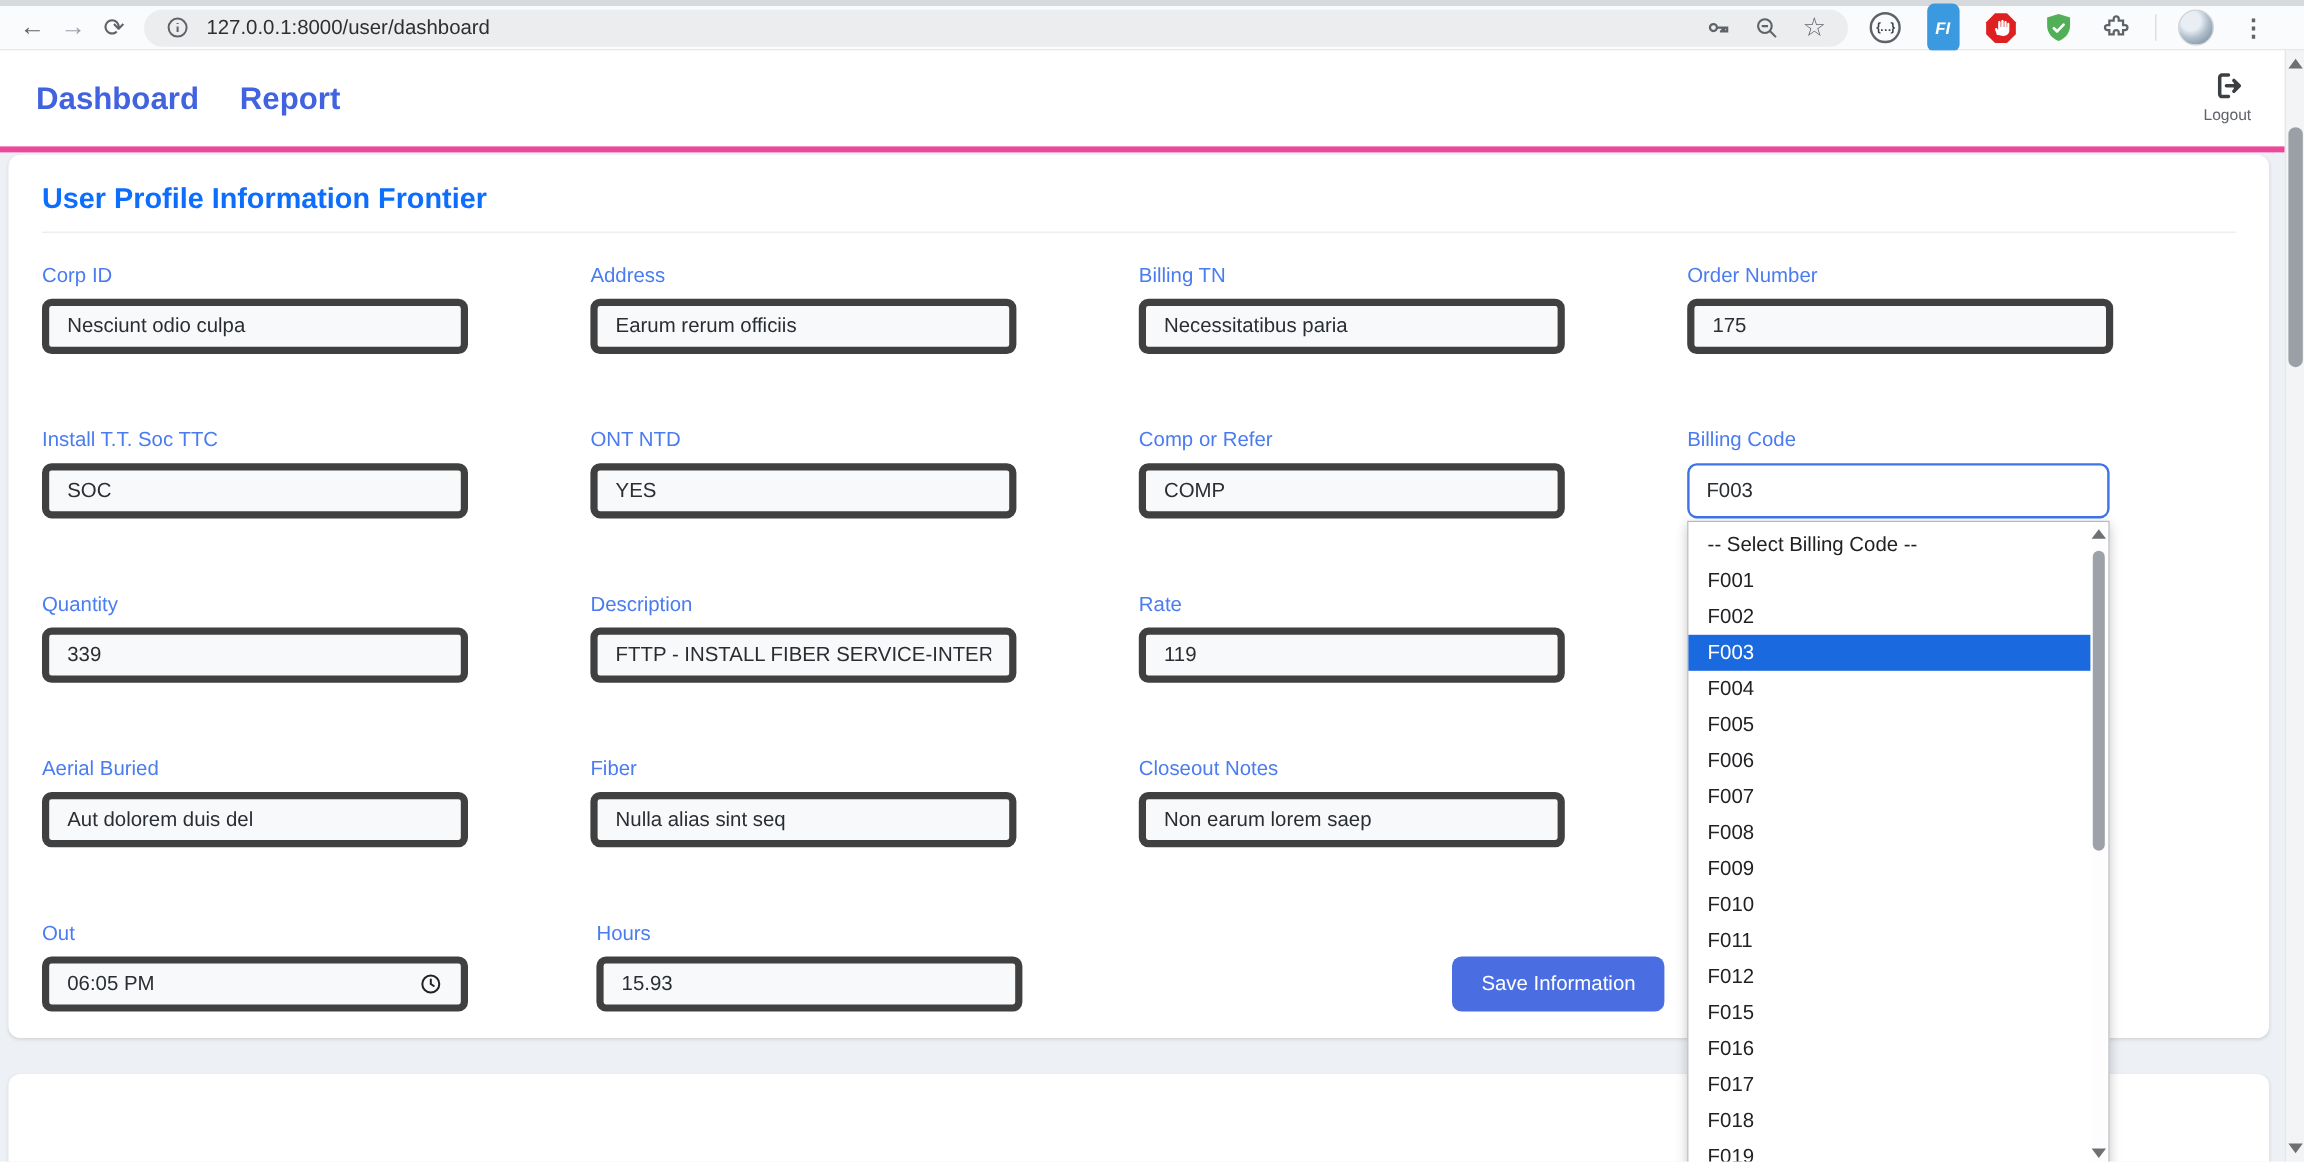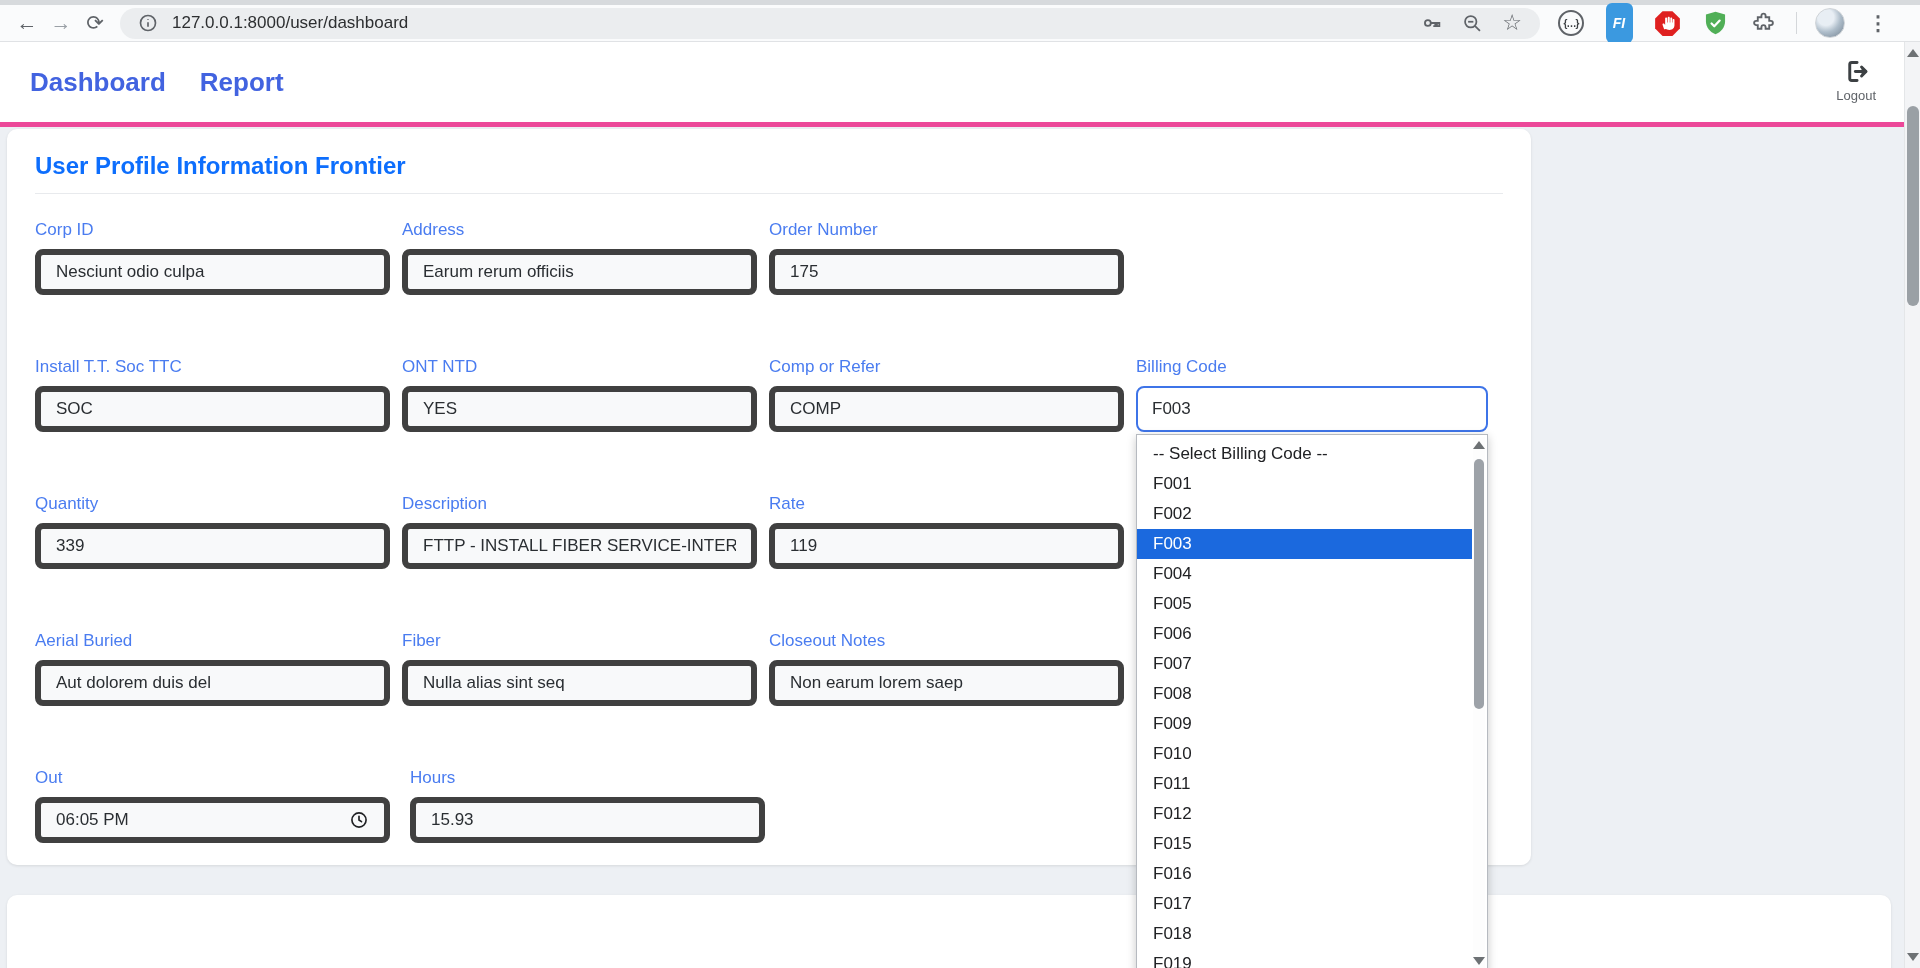--- a/index.html
+++ b/index.html
@@ -30,21 +30,21 @@
   .avatar{width:30px; height:30px; border-radius:50%; background:radial-gradient(circle at 35% 30%, #e8eef4 0 30%, #aebdca 55%, #71808f 100%); border:1px solid #d0d4d8;}
   .menu-dots{font-size:20px; color:#5f6368; font-weight:bold;}
 
   
   .navbar{position:absolute; top:42px; left:0; width:1904px; height:85px; background:#fff; border-bottom:5px solid #ec4899; display:flex; align-items:center; padding:0 30px;}
   .nav-link{font-size:26px; font-weight:bold; color:var(--nav-link); margin-right:34px; cursor:pointer; text-decoration:none;}
   .logout{position:absolute; right:28px; top:16px; display:flex; flex-direction:column; align-items:center; cursor:pointer;}
   .logout-label{font-size:13px; color:#5f6368; margin-top:3px;}
 
   
-  .card1{position:absolute; top:129px; left:7px; width:1524px; height:736px; background:#fff; border-radius:10px; box-shadow:0 1px 3px rgba(0,0,0,.10); padding:23px 28px 28px;}
+  .card1{position:absolute; top:129px; left:7px; width:1884px; height:736px; background:#fff; border-radius:10px; box-shadow:0 1px 3px rgba(0,0,0,.10); padding:23px 28px 28px;}
   .card2{position:absolute; top:895px; left:7px; width:1884px; height:110px; background:#fff; border-radius:10px; box-shadow:0 1px 3px rgba(0,0,0,.10);}
   .page-title{font-size:24px; line-height:28px; font-weight:bold; color:var(--accent); margin-bottom:13px;}
   .title-rule{border:none; border-top:1px solid #e8eaed; margin-bottom:26px;}
 
   
   .frow{display:grid; grid-template-columns:repeat(4,1fr); margin-bottom:62px;}
   .frow:last-child{margin-bottom:0;gap:20px;}
   .field{width:355px; position:relative;}
   .field .flabel{display:block; font-size:17px; color:var(--label); margin-bottom:9px;}
   .control{height:46px; width:355px; background:#f8f9fa; border:6px solid #404040; border-radius:8px; padding:0 15px; display:flex; align-items:center; font-size:17px; color:#2a2e32; white-space:nowrap; overflow:hidden; cursor:text;}
@@ -159,20 +159,26 @@
     <div class="field">
       <span class="flabel">Corp ID</span>
       <div class="control">
           <span class="val">Nesciunt odio culpa</span>
         </div>
     </div>
     <div class="field">
       <span class="flabel">Address</span>
       <div class="control">
           <span class="val">Earum rerum officiis</span>
+        </div>
+    </div>
+    <div class="field">
+      <span class="flabel">Billing TN</span>
+      <div class="control">
+          <span class="val">Necessitatibus paria</span>
         </div>
     </div>
     <div class="field">
       <span class="flabel">Order Number</span>
       <div class="control">
           <span class="val">175</span>
         </div>
     </div>
   </div>
 
@@ -287,20 +293,23 @@
             </svg>
         </span>
       </div>
     </div>
     <div class="field">
       <span class="flabel">Hours</span>
       <div class="control">
           <span class="val">15.93</span>
         </div>
     </div>
+    <div class="btn-cell">
+      <button class="save-btn">Save Information</button>
+    </div>
     <div></div>
   </div>
 </div>
 
 <div class="card2"></div>
 
 <div class="bscroll">
   <div class="tri-up bs-up" style="position:absolute;"></div>
   <div class="bs-thumb"></div>
   <div class="tri-down bs-down" style="position:absolute;"></div>

